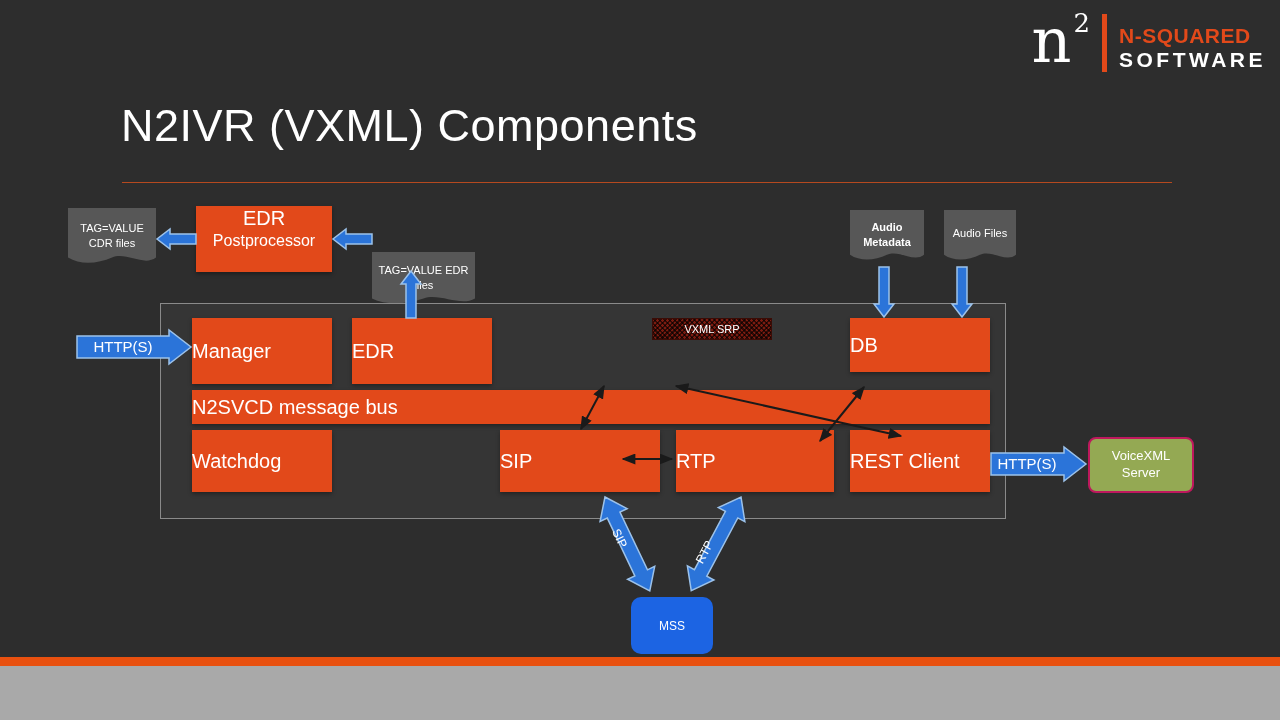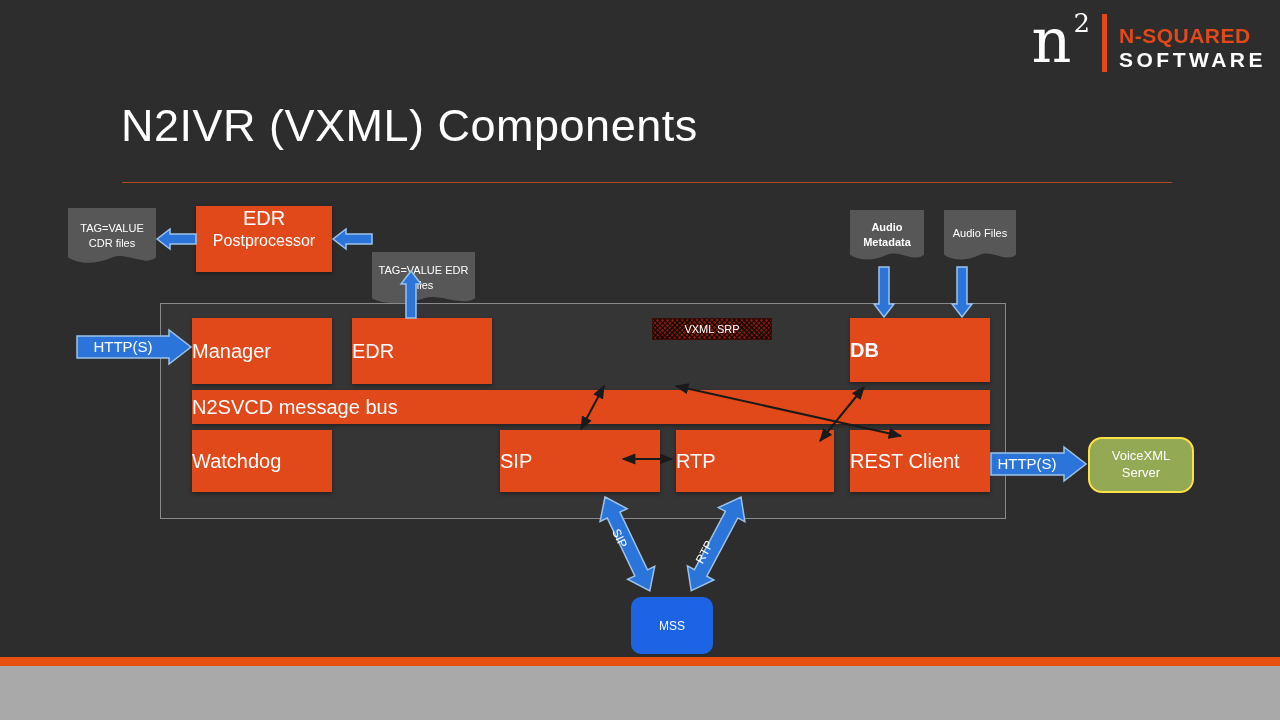--- a/index.html
+++ b/index.html
@@ -37,21 +37,21 @@
   .doc svg{position:absolute;left:0;top:0;width:100%;height:100%;fill:var(--doc);}
   .doc-label{position:relative;display:block;text-align:center;font-size:11px;line-height:1.35;padding-top:10px;}
 
   .srp{position:absolute;left:652px;top:318px;width:120px;height:22px;background-color:#7c1b10;
        background-image:repeating-linear-gradient(45deg,rgba(0,0,0,.6) 0 1.5px,transparent 1.5px 3.5px),
                         repeating-linear-gradient(-45deg,rgba(0,0,0,.6) 0 1.5px,transparent 1.5px 3.5px);
        color:#fff;font-size:11px;display:flex;align-items:center;justify-content:center;z-index:3;
        border:1px solid #3a0c06;box-sizing:border-box;}
 
   .vxserver{position:absolute;left:1088px;top:437px;width:106px;height:56px;background:var(--green);
-            border:2px solid #fde047;border-radius:14px;color:#fff;font-size:13px;display:flex;align-items:center;
+            border:2px solid #be185d;border-radius:8px;color:#fff;font-size:13px;display:flex;align-items:center;
             justify-content:center;text-align:center;box-sizing:border-box;line-height:1.3;padding:0 10px;}
 
   .mss{position:absolute;left:631px;top:597px;width:82px;height:57px;background:var(--mss);border-radius:10px;
        color:#fff;font-size:12px;display:flex;align-items:center;justify-content:center;}
 
   .overlay{position:absolute;left:0;top:0;z-index:6;pointer-events:none;}
   .blk{stroke:#1a1a1a;stroke-width:2;fill:none;}
   .barrow{fill:var(--blue);stroke:var(--blue-light);stroke-width:1.5;}
   .alabel{fill:#fff;font-family:"Liberation Sans",sans-serif;font-size:15px;text-anchor:middle;}
   .alabel.sm{font-size:12px;}
@@ -103,21 +103,21 @@
 
   <div class="box postproc" style="left:196px;top:206px;width:136px;height:66px;">
     <span>EDR</span>
     <span class="sub">Postprocessor</span>
   </div>
 
   <div class="container"></div>
 
   <div class="box" style="left:192px;top:318px;width:140px;height:66px;">Manager</div>
   <div class="box" style="left:352px;top:318px;width:140px;height:66px;">EDR</div>
-  <div class="box" style="left:850px;top:318px;width:140px;height:64px;font-weight:bold;">DB</div>
+  <div class="box" style="left:850px;top:318px;width:140px;height:54px;">DB</div>
   <div class="srp">VXML SRP</div>
 
   <div class="box" style="left:192px;top:390px;width:798px;height:34px;">N2SVCD message bus</div>
 
   <div class="box" style="left:192px;top:430px;width:140px;height:62px;">Watchdog</div>
   <div class="box" style="left:500px;top:430px;width:160px;height:62px;">SIP</div>
   <div class="box" style="left:676px;top:430px;width:158px;height:62px;">RTP</div>
   <div class="box" style="left:850px;top:430px;width:140px;height:62px;">REST Client</div>
 
   <div class="vxserver">VoiceXML Server</div>

